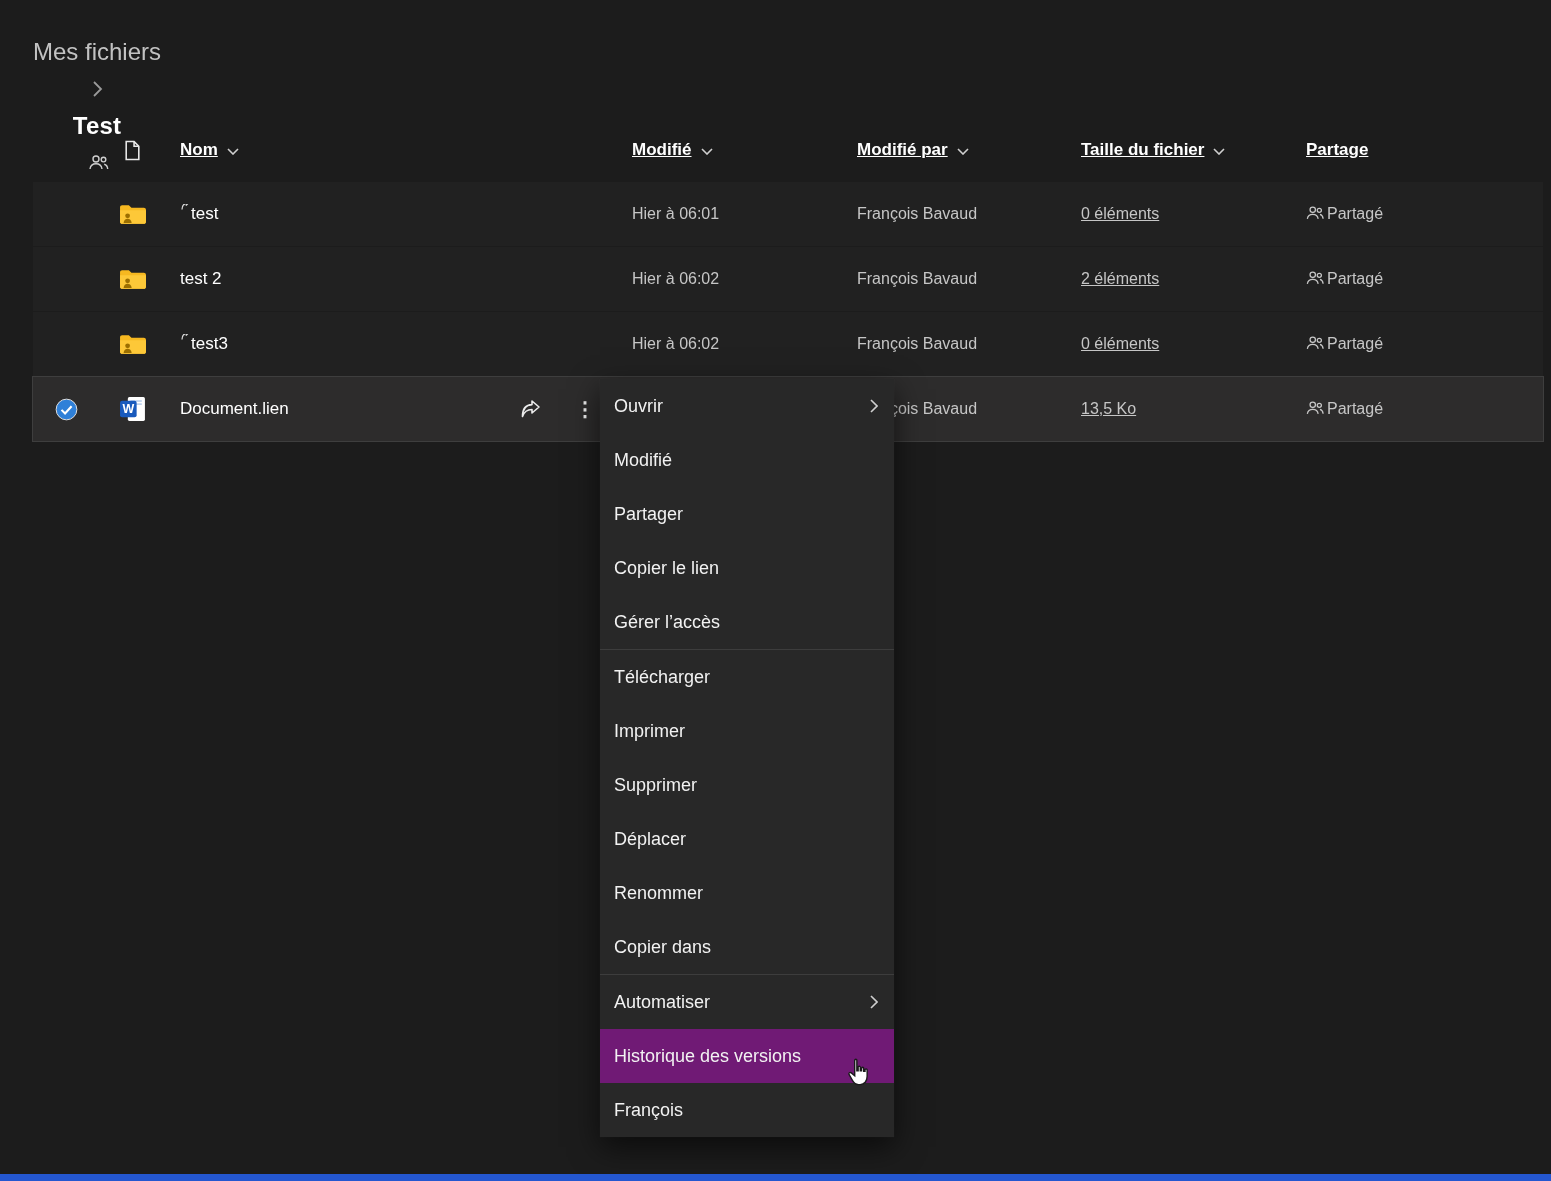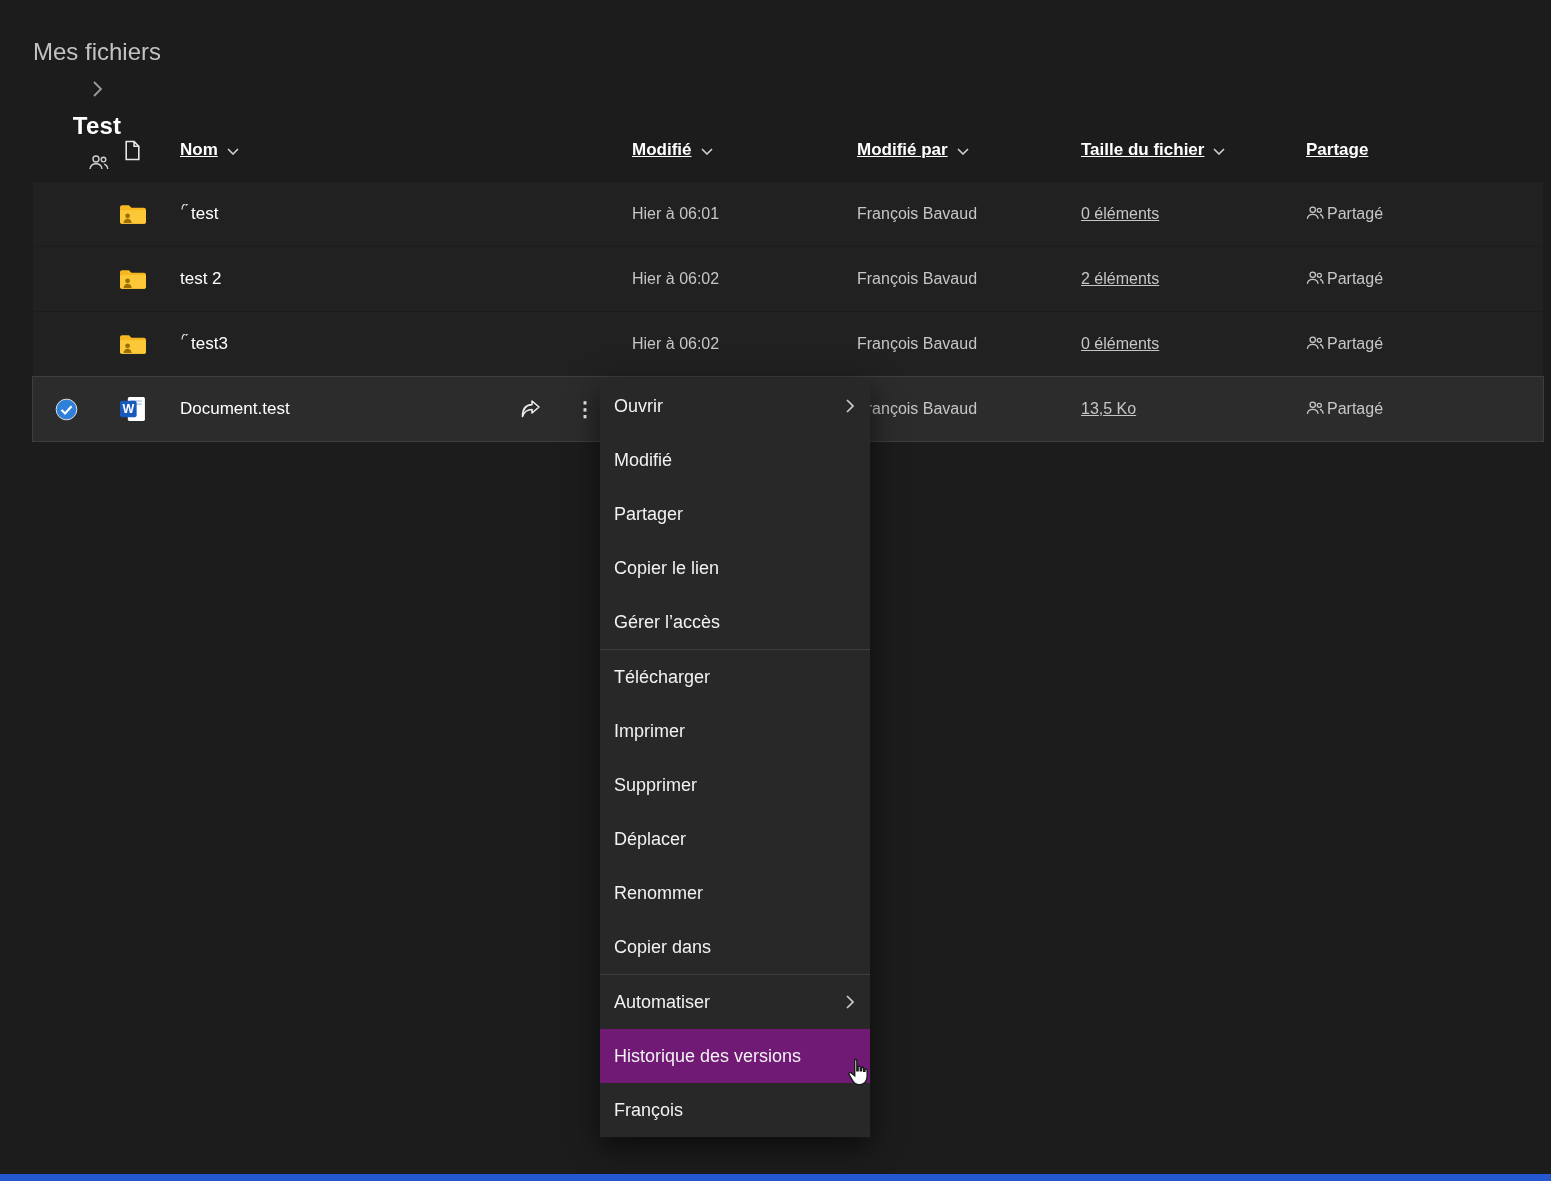--- a/index.html
+++ b/index.html
@@ -77,21 +77,21 @@
   .row-actions {
     position:absolute; left:486px; top:0; height:100%;
     display:flex; align-items:center; gap:30px;
     z-index:2;
   }
   .action-btn { display:flex; align-items:center; justify-content:center; width:24px; cursor:pointer; }
   .ellipsis-v { font-size:20px; font-weight:700; color:#ececec; letter-spacing:0; line-height:1; }
 
   
   .context-menu {
-    position:absolute; left:600px; top:379px; width:270px;
+    position:absolute; left:600px; top:379px; width:294px;
     background:#282828;
     box-shadow:0 10px 28px rgba(0,0,0,0.6), 0 0 1px rgba(255,255,255,0.08);
     z-index:5;
   }
   .menu-item {
     height:54px;
     display:flex; align-items:center; justify-content:space-between;
     padding:0 16px 0 14px;
     font-size:18px; color:#f2f2f2;
     cursor:pointer;
@@ -281,21 +281,21 @@
       <div class="cell-icon">
         <svg width="28" height="28" viewBox="0 0 27 27">
           <rect x="8.5" y="2" width="16.5" height="23" rx="1.5" fill="#ffffff"></rect>
           <rect x="11" y="5" width="11" height="1.6" fill="#bdd2ef"></rect>
           <rect x="11" y="8" width="11" height="1.6" fill="#bdd2ef"></rect>
           <rect x="1" y="5.5" width="16" height="16" rx="2" fill="#185abd"></rect>
           <text x="9" y="17.5" text-anchor="middle" font-size="12" font-weight="bold" fill="#ffffff" font-family="Liberation Sans, sans-serif">W</text>
         </svg>
       </div>
       <div class="cell-name">
-        <span>Document.test</span>
+        <span>Document.lien</span>
       </div>
       <div class="meta cell-mod"></div>
       <div class="meta cell-modby">François Bavaud</div>
       <div class="meta cell-size">13,5 Ko</div>
       <div class="meta cell-share">
         <span>
           <svg width="18" height="15" viewBox="0 0 20 16" fill="none" stroke="#c6c6c6" stroke-width="1.4">
               <circle cx="7.5" cy="5" r="3"></circle>
               <path d="M1.5 15 C2 11.5 4.5 10 7.5 10 C10.5 10 13 11.5 13.5 15"></path>
               <circle cx="14.8" cy="5.6" r="2.3"></circle>

